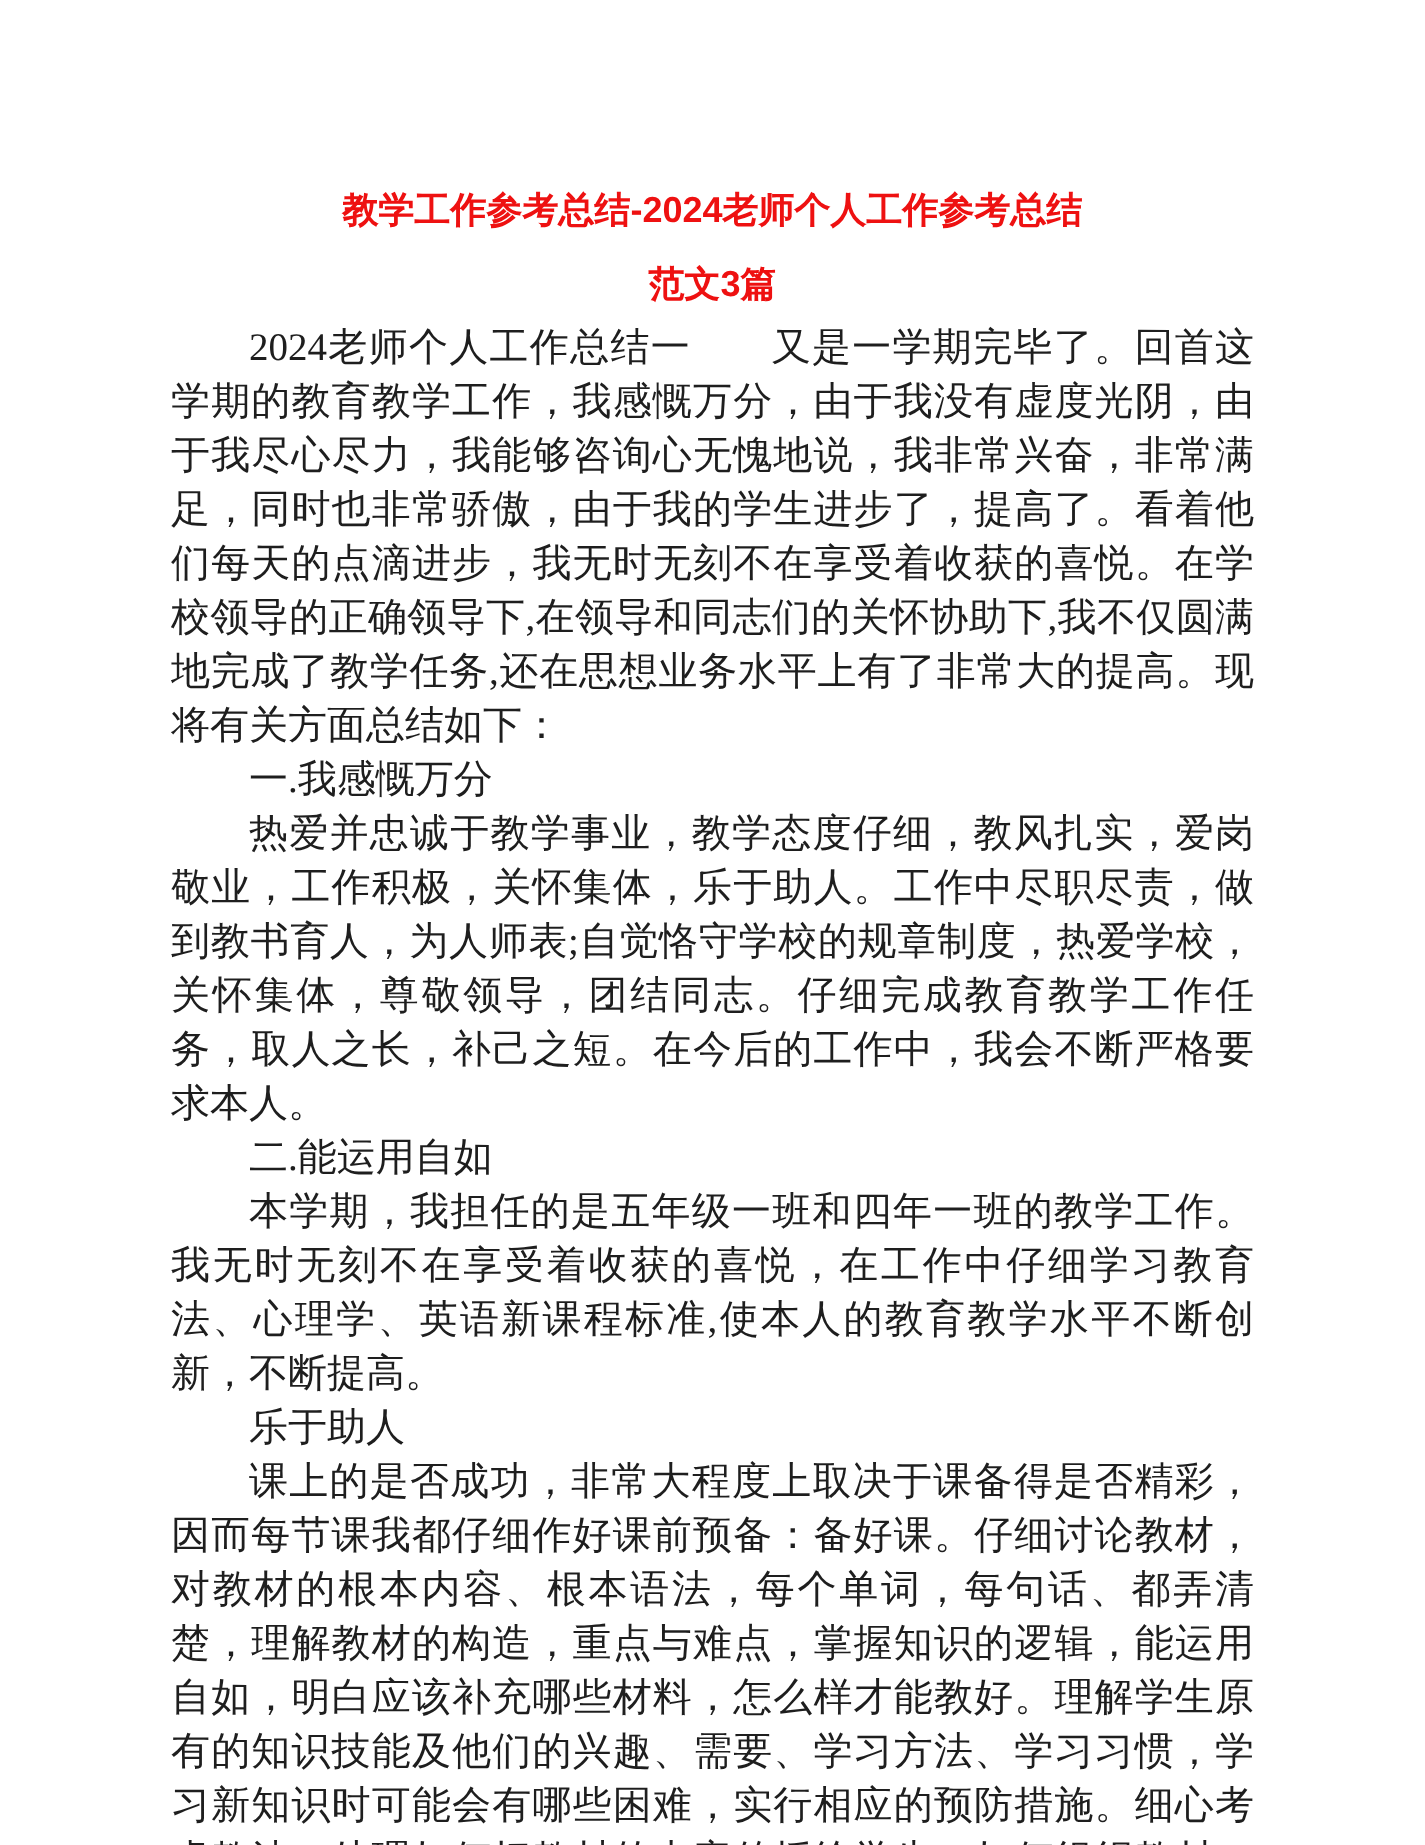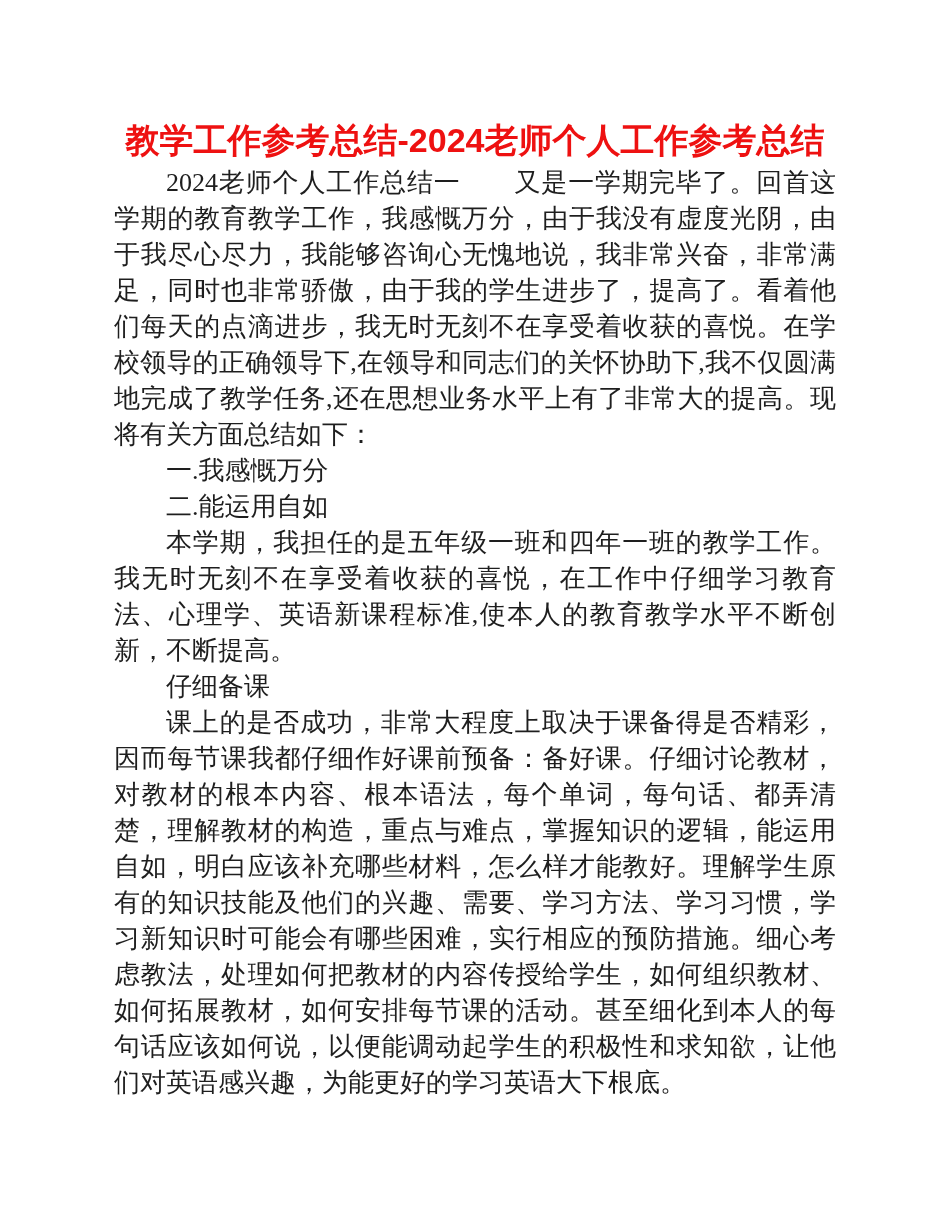--- a/index.html
+++ b/index.html
@@ -16,21 +16,21 @@
     box-sizing: border-box;
   }
   .content {
     padding: 0 114px;
   }
   .doc-title {
     margin: 0;
     padding-top: 116px;
     font-family: "Liberation Sans", "DejaVu Sans", sans-serif;
     font-weight: 700;
-    font-size: 34px;
+    font-size: 24px;
     line-height: 49px;
     text-align: center;
     color: #ee1111;
   }
   .doc-title .title-line {
     display: block;
   }
   .doc-body {
     margin-top: 0;
     font-family: Liberation Serif, serif;
@@ -45,23 +45,25 @@
     word-break: break-all;
   }
 </style>
 </head>
 <body>
 
 <div class="page">
   <div class="content">
     <h1 class="doc-title">
       <span class="title-line">教学工作参考总结-2024老师个人工作参考总结</span>
+      <span class="title-line">范文3篇</span>
     </h1>
     <div class="doc-body">
         <p>2024老师个人工作总结一　　又是一学期完毕了。回首这学期的教育教学工作，我感慨万分，由于我没有虚度光阴，由于我尽心尽力，我能够咨询心无愧地说，我非常兴奋，非常满足，同时也非常骄傲，由于我的学生进步了，提高了。看着他们每天的点滴进步，我无时无刻不在享受着收获的喜悦。在学校领导的正确领导下,在领导和同志们的关怀协助下,我不仅圆满地完成了教学任务,还在思想业务水平上有了非常大的提高。现将有关方面总结如下：</p>
         <p>一.我感慨万分</p>
+        <p>热爱并忠诚于教学事业，教学态度仔细，教风扎实，爱岗敬业，工作积极，关怀集体，乐于助人。工作中尽职尽责，做到教书育人，为人师表;自觉恪守学校的规章制度，热爱学校，关怀集体，尊敬领导，团结同志。仔细完成教育教学工作任务，取人之长，补己之短。在今后的工作中，我会不断严格要求本人。</p>
         <p>二.能运用自如</p>
         <p>本学期，我担任的是五年级一班和四年一班的教学工作。我无时无刻不在享受着收获的喜悦，在工作中仔细学习教育法、心理学、英语新课程标准,使本人的教育教学水平不断创新，不断提高。</p>
-        <p>仔细备课</p>
+        <p>乐于助人</p>
         <p>课上的是否成功，非常大程度上取决于课备得是否精彩，因而每节课我都仔细作好课前预备：备好课。仔细讨论教材，对教材的根本内容、根本语法，每个单词，每句话、都弄清楚，理解教材的构造，重点与难点，掌握知识的逻辑，能运用自如，明白应该补充哪些材料，怎么样才能教好。理解学生原有的知识技能及他们的兴趣、需要、学习方法、学习习惯，学习新知识时可能会有哪些困难，实行相应的预防措施。细心考虑教法，处理如何把教材的内容传授给学生，如何组织教材、如何拓展教材，如何安排每节课的活动。甚至细化到本人的每句话应该如何说，以便能调动起学生的积极性和求知欲，让他们对英语感兴趣，为能更好的学习英语大下根底。</p>
       </div>
   </div>
 </div>
 
 </body></html>

